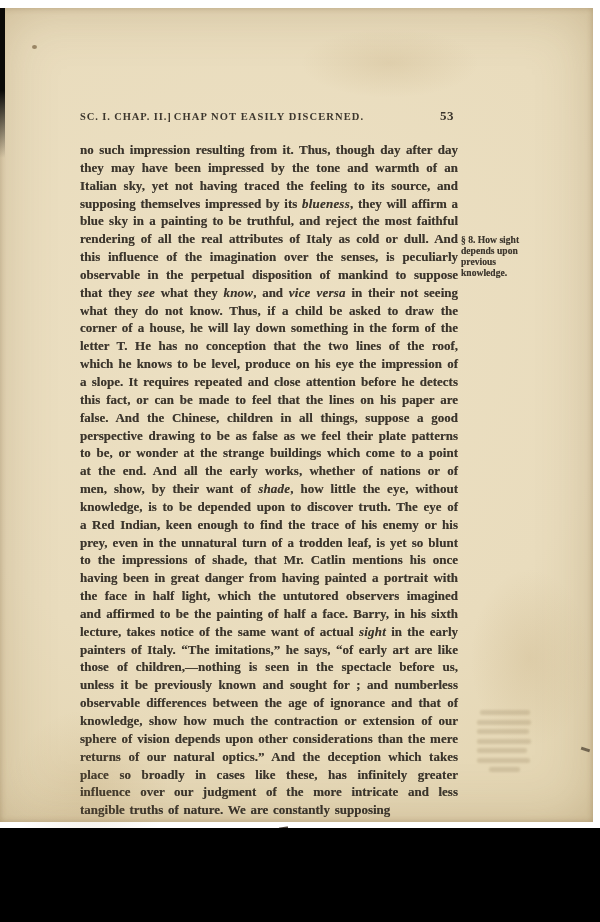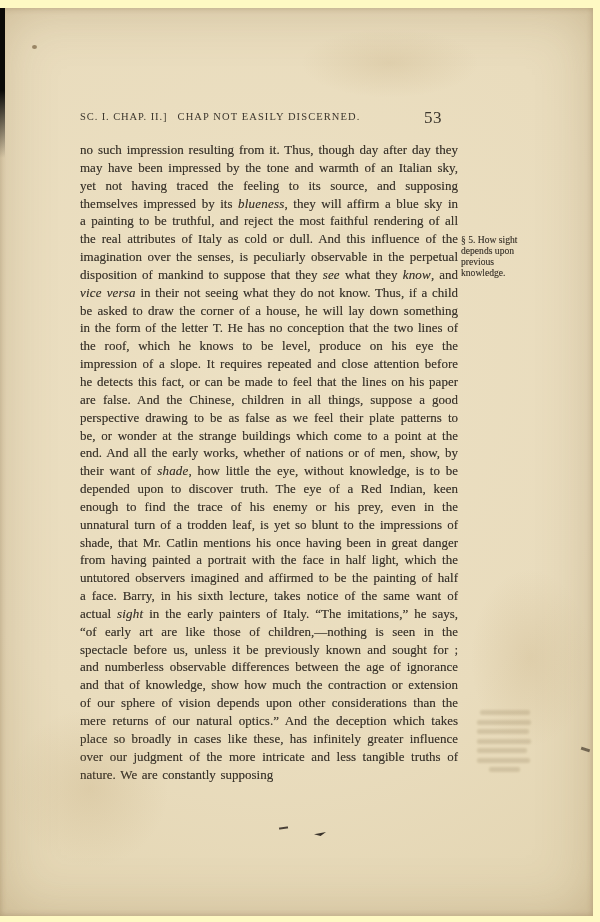--- a/index.html
+++ b/index.html
@@ -1,22 +1,23 @@
 <!DOCTYPE html>
 <html><head>
 <meta charset="utf-8">
 <style>
   html, body { margin: 0; padding: 0; background: #000; }
   .scan {
     position: relative;
     width: 600px;
-    height: 922px;
-    background: #fef9c3;
+    height: 828px;
+    background: #ffffff;
     overflow: hidden;
     font-family: "Liberation Serif", "DejaVu Serif", serif;
+    font-weight: bold;
   }
   .page {
     position: absolute;
     left: 0; top: 8px; right: 7px; bottom: 6px;
     background:
       radial-gradient(ellipse 120% 90% at 45% 38%, #ece0c3 0%, #e9dcbd 50%, #e3d5b2 78%, #d8c7a0 100%);
     box-shadow:
       inset 0 0 55px rgba(122, 92, 44, 0.25),
       inset 0 0 6px rgba(96, 70, 30, 0.30);
   }
@@ -36,22 +37,22 @@
   .running-left {
     position: absolute; left: 0; top: 3px;
     font-size: 10.5px; letter-spacing: 0.9px; white-space: nowrap;
   }
   .running-title {
     position: absolute; left: 50%; top: 3px;
     transform: translateX(-50%);
     font-size: 10.5px; letter-spacing: 1.1px; white-space: nowrap;
   }
   .page-number {
-    position: absolute; right: 16px; top: 0;
-    font-size: 17px; letter-spacing: 0.5px;
+    position: absolute; right: 4px; top: 0;
+    font-size: 13px; letter-spacing: 0.5px;
   }
   .body-text {
     position: absolute;
     left: 80px; top: 133px;
     width: 378px;
     margin: 0;
     font-size: 13px;
     line-height: 17.85px;
     text-align: justify;
     color: #3b352c;
@@ -121,21 +122,21 @@
   <div class="page">
 
     <div class="header-row">
       <span class="running-left">SC. I. CHAP. II.]</span>
       <span class="running-title">CHAP NOT EASILY DISCERNED.</span>
       <span class="page-number">53</span>
     </div>
 
     <p class="body-text"><span>no such impression resulting from it.  Thus, though day after day they may have been impressed by the tone and warmth of an Italian sky, yet not having traced the feeling to its source, and supposing themselves impressed by its </span><i>blueness</i><span>, they will affirm a blue sky in a painting to be truthful, and reject the most faithful rendering of all the real attributes of Italy as cold or dull.  And this influence of the imagination over the senses, is peculiarly observable in the perpetual disposition of mankind to suppose that they </span><i>see</i><span> what they </span><i>know</i><span>, and </span><i>vice versa</i><span> in their not seeing what they do not know.  Thus, if a child be asked to draw the corner of a house, he will lay down something in the form of the letter T.  He has no conception that the two lines of the roof, which he knows to be level, produce on his eye the impression of a slope. It requires repeated and close attention before he detects this fact, or can be made to feel that the lines on his paper are false.  And the Chinese, children in all things, suppose a good perspective drawing to be as false as we feel their plate patterns to be, or wonder at the strange buildings which come to a point at the end. And all the early works, whether of nations or of men, show, by their want of </span><i>shade</i><span>, how little the eye, without knowledge, is to be depended upon to discover truth.  The eye of a Red Indian, keen enough to find the trace of his enemy or his prey, even in the unnatural turn of a trodden leaf, is yet so blunt to the impressions of shade, that Mr. Catlin mentions his once having been in great danger from having painted a portrait with the face in half light, which the untutored observers imagined and affirmed to be the painting of half a face.  Barry, in his sixth lecture, takes notice of the same want of actual </span><i>sight</i><span> in the early painters of Italy.  “The imitations,” he says, “of early art are like those of children,—nothing is seen in the spectacle before us, unless it be previously known and sought for ; and numberless observable differences between the age of ignorance and that of knowledge, show how much the contraction or extension of our sphere of vision depends upon other considerations than the mere returns of our natural optics.” And the deception which takes place so broadly in cases like these, has infinitely greater influence over our judgment of the more intricate and less tangible truths of nature.  We are constantly supposing</span></p>
 
-    <div class="margin-note">§ 5. How sight depends upon previous knowledge.</div>
+    <div class="margin-note">§ 8. How sight depends upon previous knowledge.</div>
 
     <div class="bleed-through">
       <div class="bl w1"></div>
       <div class="bl w2"></div>
       <div class="bl w3"></div>
       <div class="bl w4"></div>
       <div class="bl w5"></div>
       <div class="bl w6"></div>
       <div class="bl w7"></div>
     </div>

